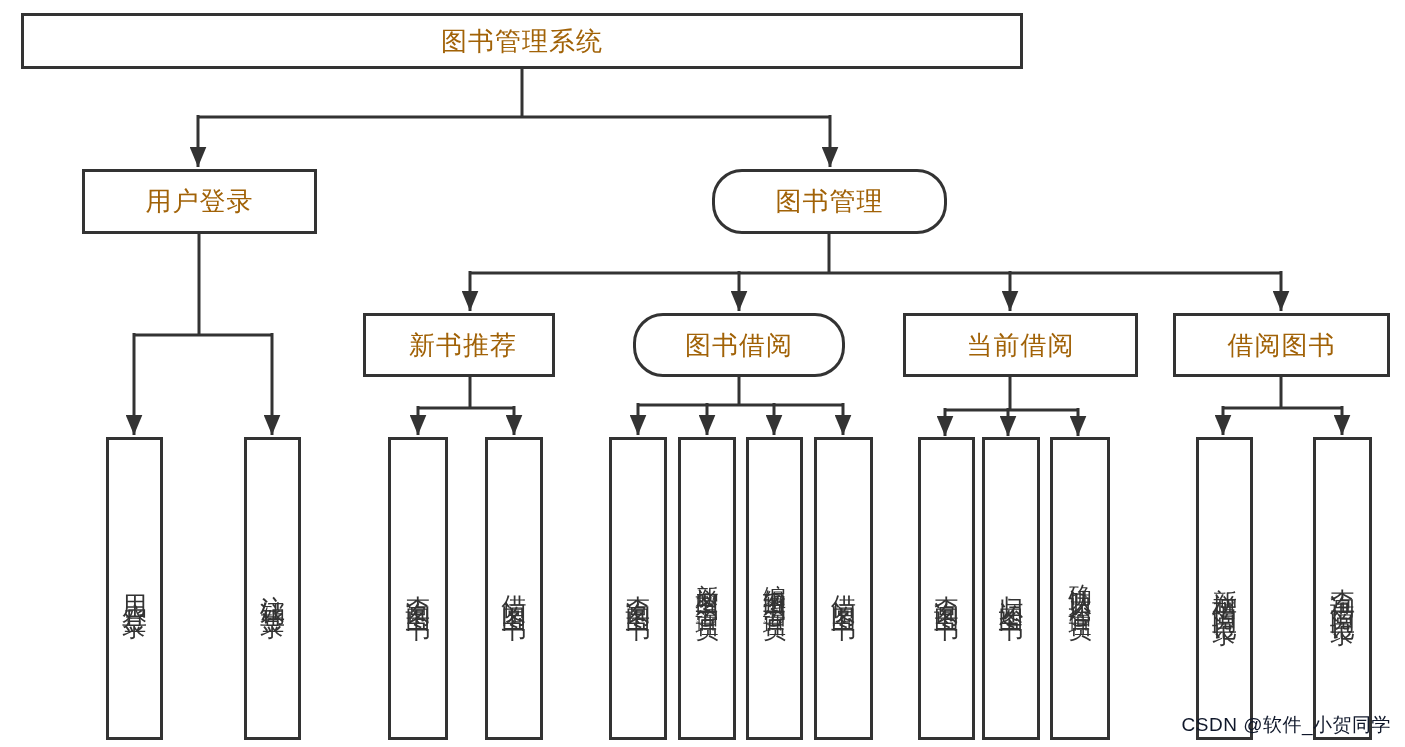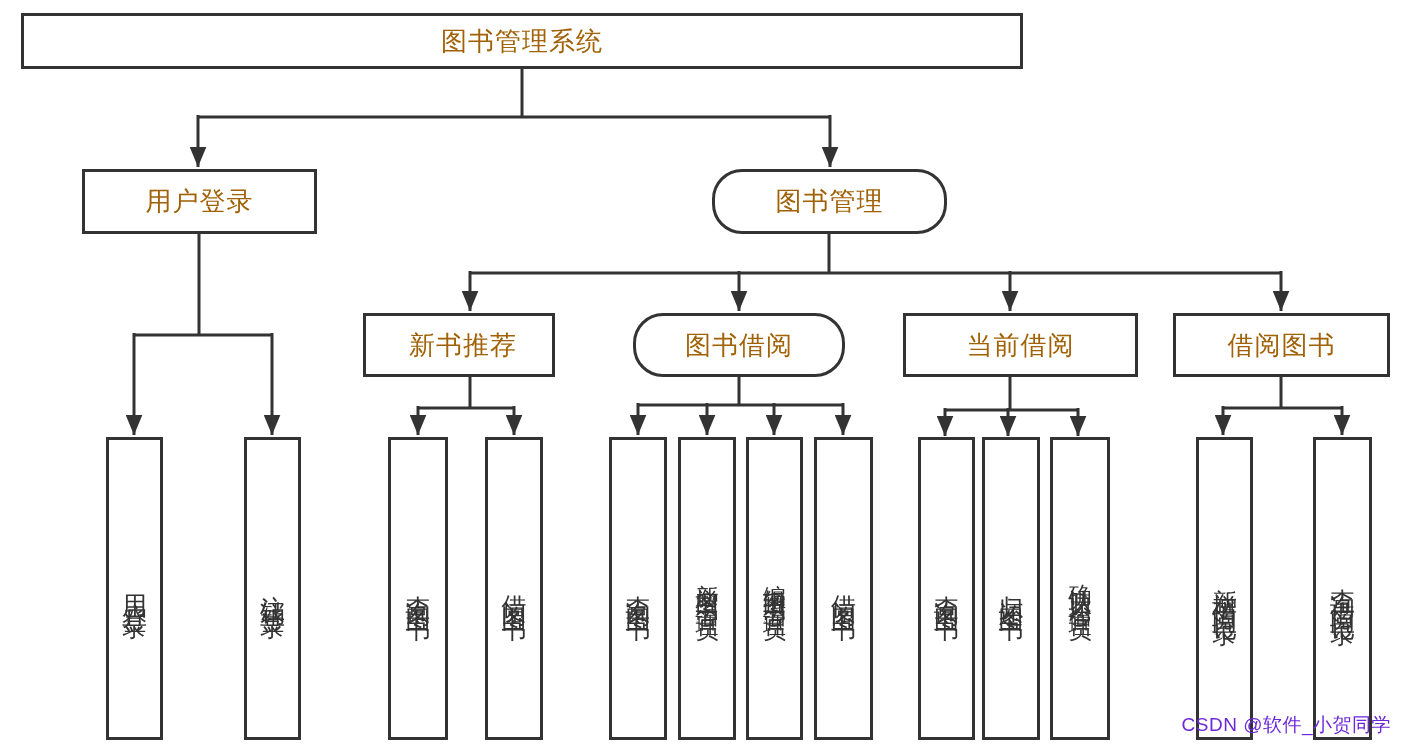--- a/index.html
+++ b/index.html
@@ -61,21 +61,21 @@
   }
   .leaf .vlabel.tight {
     font-size: 23px;
     letter-spacing: 5px;
   }
   .watermark {
     position: absolute;
     right: 14px;
     top: 712px;
     font-size: 19px;
-    color: #6d28d9;
+    color: #0f172a;
     letter-spacing: 0.5px;
     white-space: nowrap;
   }
 </style>
 </head>
 <body>
 
 <div id="stage">
 
   <svg id="connectors" viewBox="0 0 1405 747" xmlns="http://www.w3.org/2000/svg">

